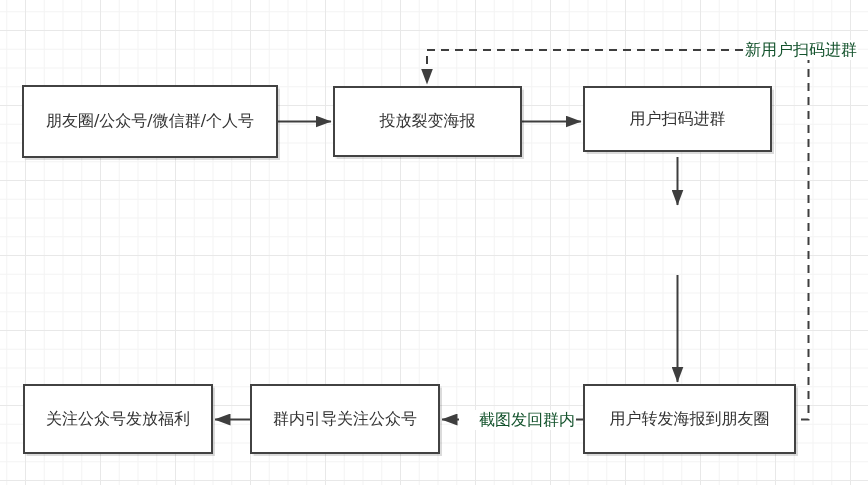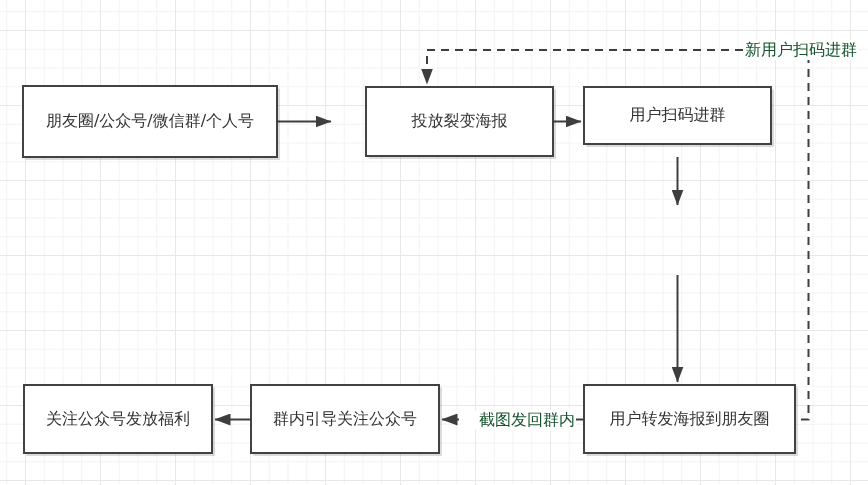--- a/index.html
+++ b/index.html
@@ -31,22 +31,22 @@
     box-shadow: 1.5px 1.5px 1px rgba(0,0,0,0.14);
     display: flex;
     align-items: center;
     justify-content: center;
     text-align: center;
     font-size: 16px;
     color: #333333;
     white-space: nowrap;
   }
   .n1 { left: 22px;  top: 85px;  width: 256px; height: 73px; }
-  .n2 { left: 333px; top: 86px;  width: 189px; height: 71px; margin-left: 32px; }
-  .n3 { left: 583px; top: 86px;  width: 189px; height: 59px; }
+  .n2 { left: 333px; top: 86px;  width: 189px; height: 71px; }
+  .n3 { left: 583px; top: 86px;  width: 189px; height: 66px; }
   .n4 { left: 583px; top: 207px; width: 189px; height: 68px; }
   .n5 { left: 583px; top: 384px; width: 213px; height: 70px; }
   .n6 { left: 250px; top: 384px; width: 190px; height: 70px; }
   .n7 { left: 23px;  top: 384px; width: 190px; height: 70px; }
 
   #connectors {
     position: absolute;
     left: 0; top: 0;
     width: 868px; height: 485px;
     pointer-events: none;

